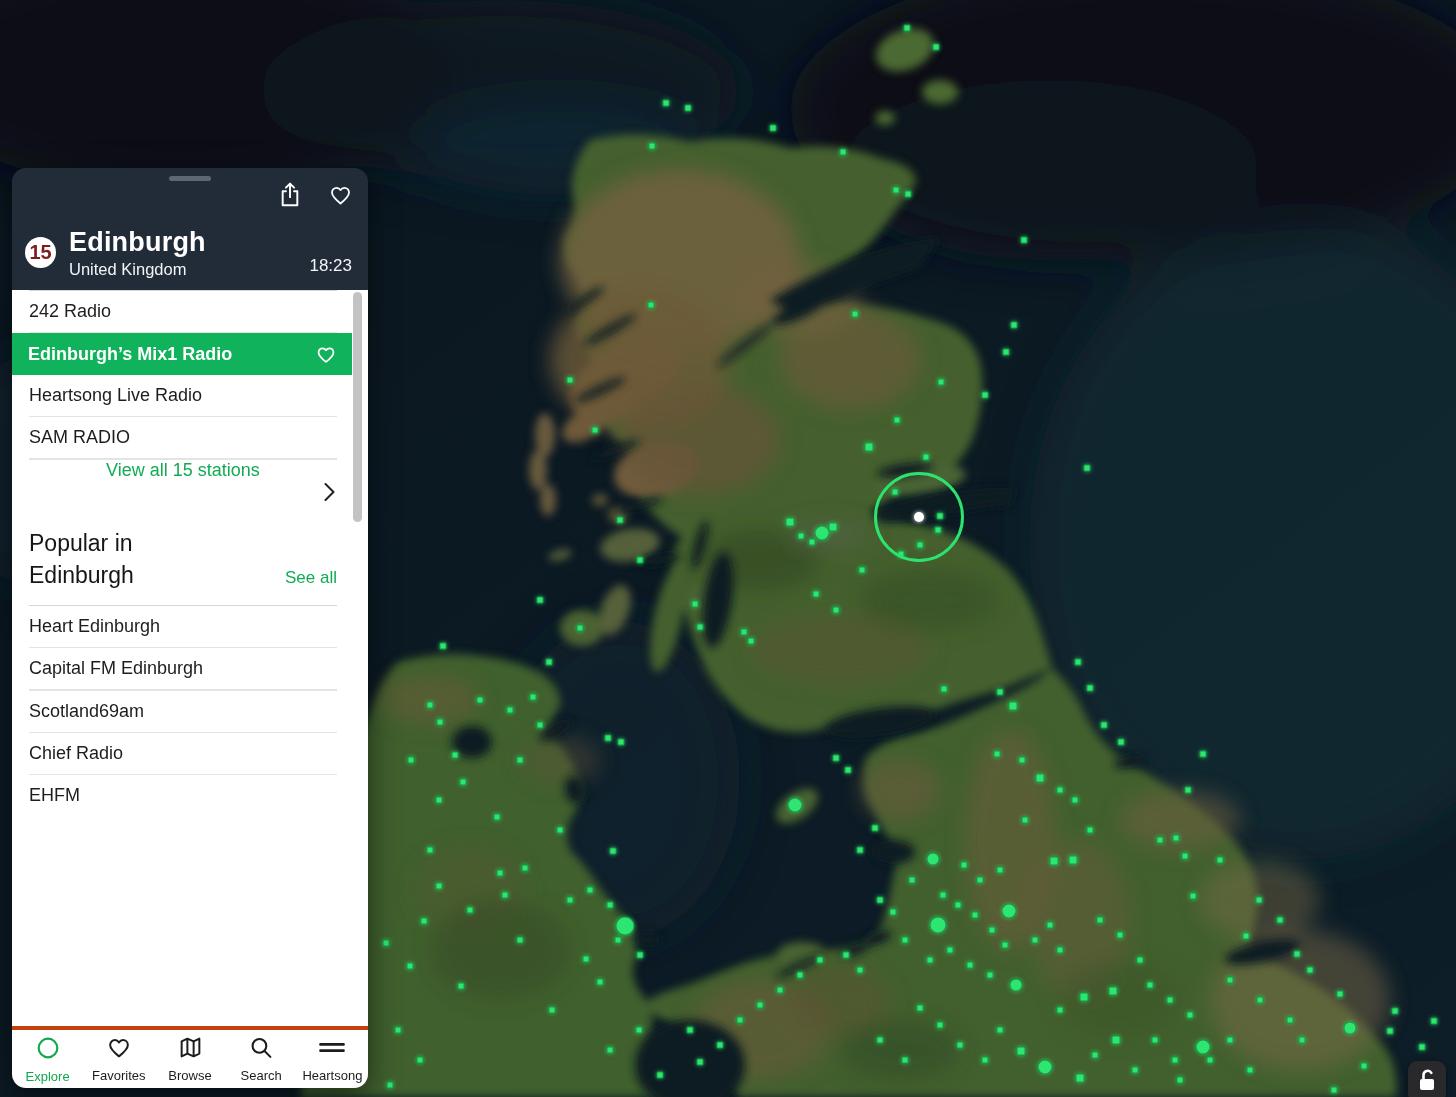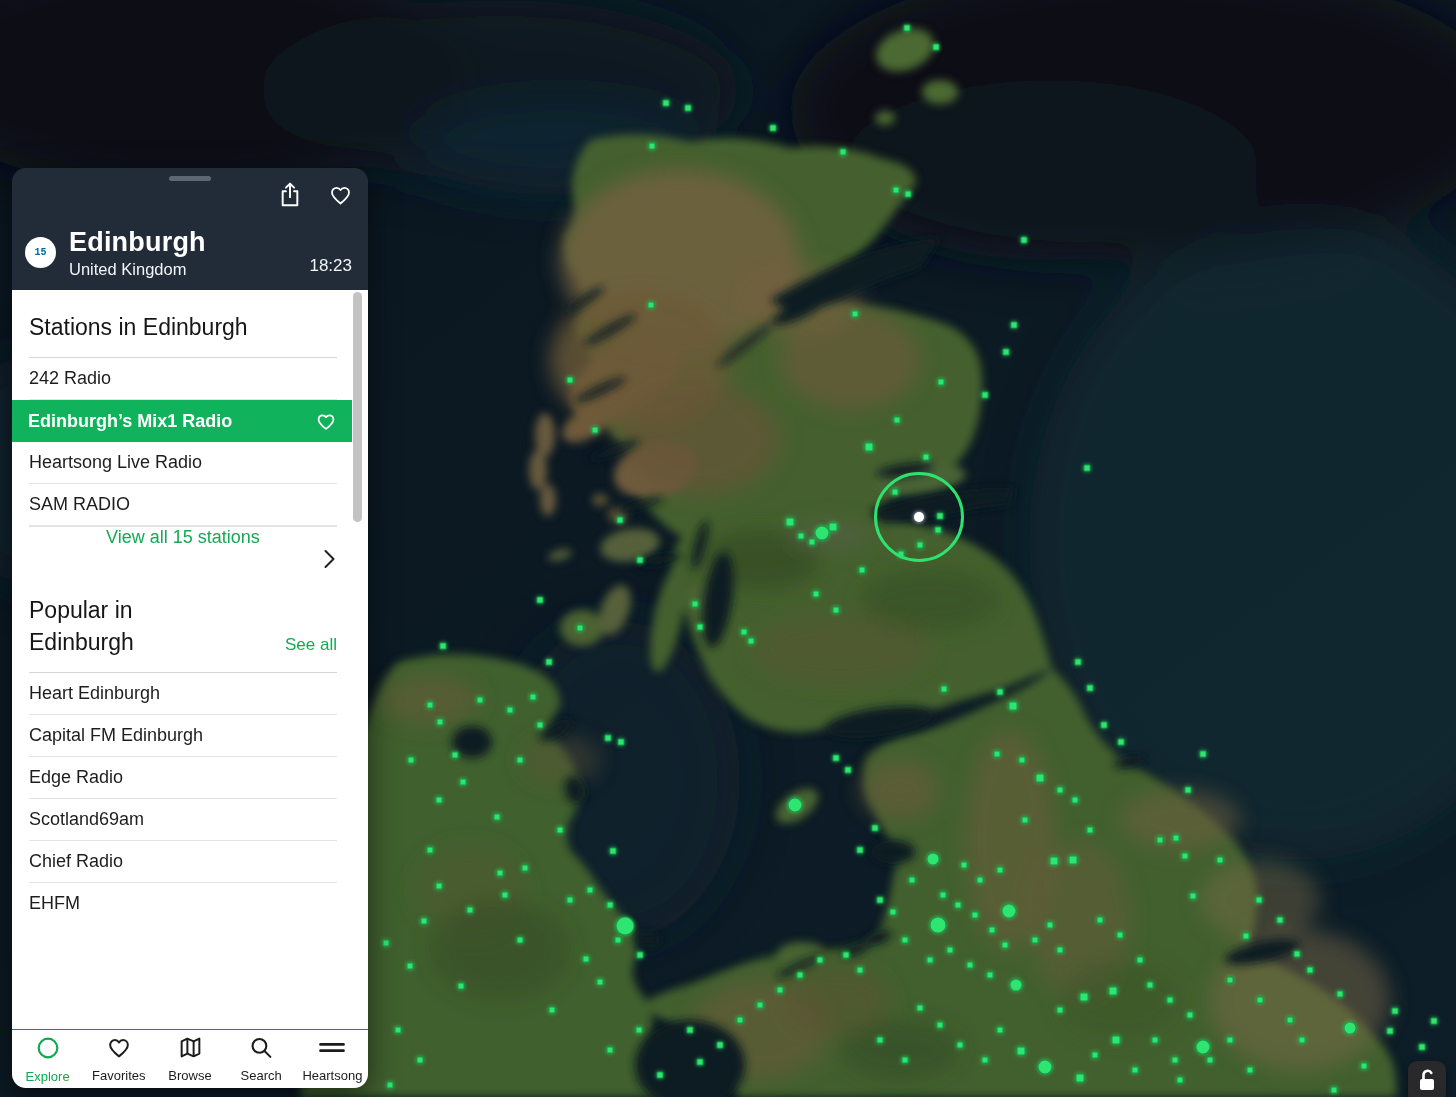--- a/index.html
+++ b/index.html
@@ -35,23 +35,23 @@
        border-radius:14px;display:flex;flex-direction:column;
        box-shadow:0 8px 30px rgba(0,0,0,.55);}
   .panel-header{height:122px;background:#222c39;border-radius:14px 14px 0 0;
        position:relative;color:#fff;flex:none;}
   .handle{position:absolute;top:8px;left:50%;transform:translateX(-50%);
        width:42px;height:5px;border-radius:3px;background:#5d6773;}
   .header-icons{position:absolute;top:13px;right:15px;display:flex;gap:25px;align-items:center;}
   .header-icons svg{display:block;}
   .header-main{position:absolute;left:13px;right:16px;bottom:13px;
        display:flex;align-items:center;}
-  .badge{width:31px;height:31px;border-radius:50%;background:#fff;color:#0369a1;
+  .badge{width:31px;height:31px;border-radius:50%;background:#fff;color:#7f1d1d;
        display:flex;align-items:center;justify-content:center;
-       font-size:10px;font-weight:bold;flex:none;font-family:Liberation Mono, monospace;}
+       font-size:20px;font-weight:bold;flex:none;}
   .city-block{margin-left:13px;line-height:1;}
   .city{font-size:27px;font-weight:600;letter-spacing:.2px;}
   .country{font-size:16.5px;margin-top:5px;color:#f2f4f6;}
   .time{margin-left:auto;align-self:flex-end;font-size:17px;padding-bottom:1px;color:#f2f4f6;}
 
   .panel-body{background:#fff;flex:1;position:relative;overflow:hidden;
        padding-right:16px;box-sizing:border-box;color:#1d1d1f;}
   .section-title{font-size:23px;font-weight:500;margin:24px 15px 16px 17px;color:#161617;}
   .hdivider{border-bottom:1px solid #d6d6d6;margin:0 15px 0 17px;}
   .idivider{border-bottom:1px solid #e4e4e4;margin:0 15px 0 17px;}
@@ -60,21 +60,21 @@
   .row.selected{background:#10b25b;color:#fff;font-weight:bold;height:42px;padding-left:16px;}
   .row.selected .row-heart{margin-left:auto;display:flex;}
   .row.viewall{color:#12ab53;flex-direction:column;}
   .row .chev{margin-left:auto;display:flex;color:#222;}
   .pop-head{display:flex;margin:26px 15px 14px 17px;align-items:flex-end;}
   .pop-title{font-size:23px;font-weight:500;line-height:32px;color:#161617;}
   .see-all{margin-left:auto;font-size:17px;color:#12ab53;padding-bottom:3px;}
   .scroll-thumb{position:absolute;top:2px;right:6px;width:9px;height:230px;
        border-radius:5px;background:#c3c3c3;}
 
-  .panel-nav{height:58px;background:#fff;border-top:1px solid #c2410c;
+  .panel-nav{height:58px;background:#fff;border-top:4px solid #c2410c;
        border-radius:0 0 14px 14px;display:flex;flex:none;}
   .nav-item{flex:1;display:flex;flex-direction:column;align-items:center;
        justify-content:center;gap:4px;color:#1c1c1c;cursor:pointer;}
   .nav-item .lbl{font-size:13px;}
   .nav-item.active{color:#10a94f;}
 </style>
 </head>
 <body>
 
 <div class="map-wrap">
@@ -432,21 +432,20 @@
       <div class="badge">15</div>
       <div class="city-block">
         <div class="city">Edinburgh</div>
         <div class="country">United Kingdom</div>
       </div>
       <div class="time">18:23</div>
     </div>
   </div>
 
   <div class="panel-body">
-    <div class="section-title">Stations in Edinburgh</div>
     <div class="hdivider"></div>
     <div id="stations-list">
         <div class="row">
           <span>242 Radio</span>
         </div>
         <div class="idivider"></div>
         <div class="row selected">
           <span>Edinburgh’s Mix1 Radio</span>
           <div class="row-heart">
             <svg width="22" height="21" viewBox="0 0 24 24" stroke="#fff" stroke-width="2" fill="none" stroke-linejoin="round">
@@ -483,23 +482,20 @@
     <div class="hdivider"></div>
     <div id="popular-list">
         <div class="row">
           <span>Heart Edinburgh</span>
         </div>
         <div class="idivider"></div>
         <div class="row">
           <span>Capital FM Edinburgh</span>
         </div>
         <div class="idivider"></div>
-        <div class="row">
-          <span>Edge Radio</span>
-        </div>
         <div class="idivider"></div>
         <div class="row">
           <span>Scotland69am</span>
         </div>
         <div class="idivider"></div>
         <div class="row">
           <span>Chief Radio</span>
         </div>
         <div class="idivider"></div>
         <div class="row">

